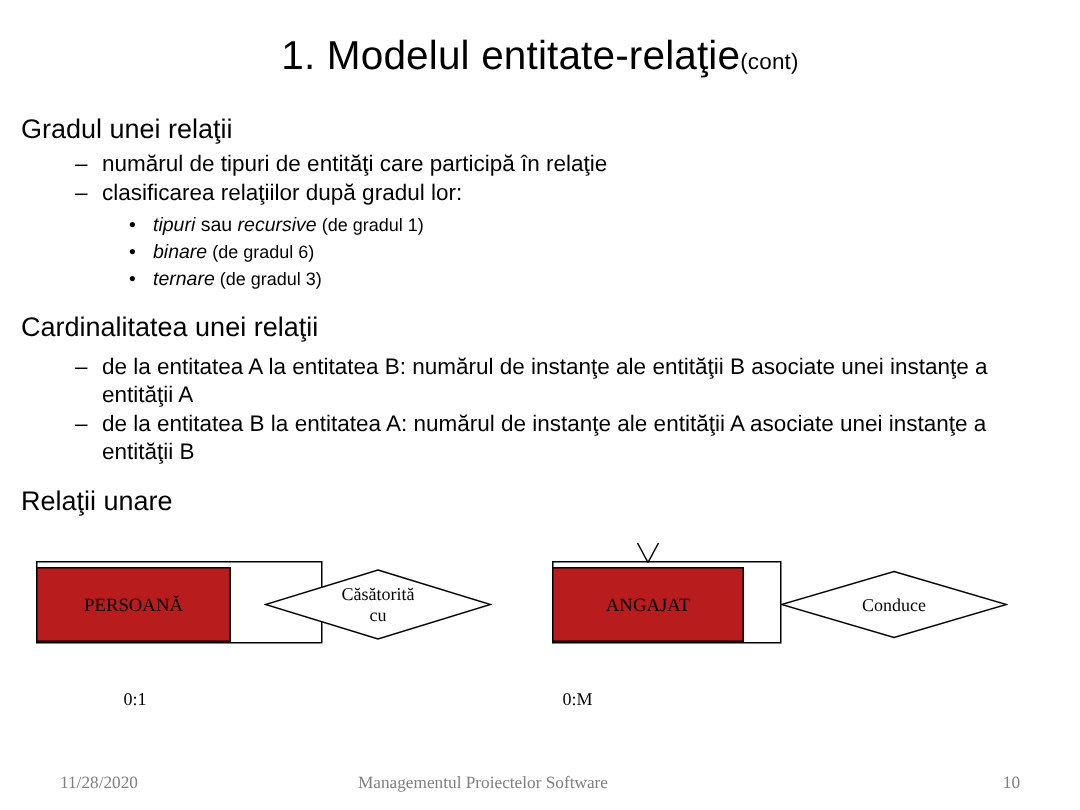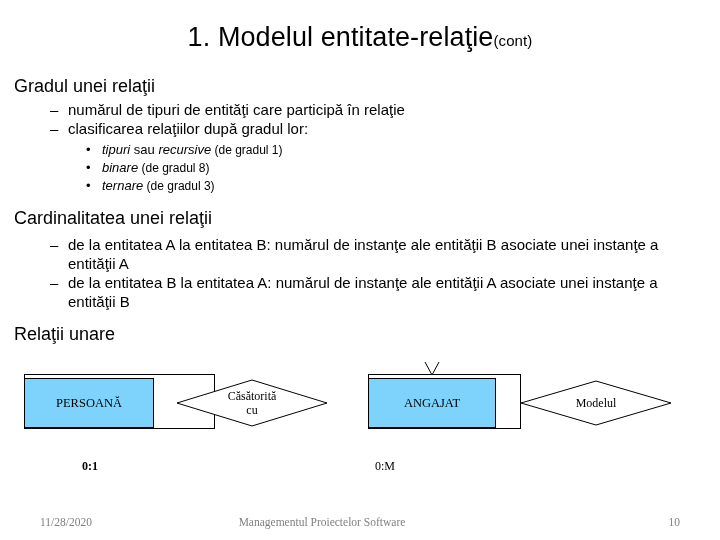--- a/index.html
+++ b/index.html
@@ -82,21 +82,21 @@
   .diagram {
     position: absolute;
     left: 0;
     top: 352px;
     width: 720px;
     height: 130px;
   }
   .rect {
     position: absolute;
     border: 1px solid #000000;
-    background: #7dd3fc;
+    background: #b91c1c;
     display: flex;
     align-items: center;
     justify-content: center;
     font-family: "Liberation Serif", serif;
     font-size: 12.5px;
     text-align: center;
     box-sizing: border-box;
   }
   .diamond-wrap {
     position: absolute;
@@ -163,21 +163,21 @@
       <span class="dash">–</span>
       <span class="txt">clasificarea relaţiilor după gradul lor:</span>
     </div>
     <div class="sp-tiny"></div>
     <div class="lvl3">
       <span class="bullet">•</span>
       <span class="txt"><span class="ital">tipuri</span><span> sau </span><span class="ital">recursive</span><span class="small12"> (de gradul 1)</span></span>
     </div>
     <div class="lvl3">
       <span class="bullet">•</span>
-      <span class="txt"><span class="ital">binare</span><span class="small12"> (de gradul 8)</span></span>
+      <span class="txt"><span class="ital">binare</span><span class="small12"> (de gradul 6)</span></span>
     </div>
     <div class="lvl3">
       <span class="bullet">•</span>
       <span class="txt"><span class="ital">ternare</span><span class="small12"> (de gradul 3)</span></span>
     </div>
 
     <div class="sp-med"></div>
 
     <div class="lvl1">Cardinalitatea unei relaţii</div>
     <div class="sp-tiny"></div>
@@ -212,40 +212,40 @@
 
     <div class="diamond-wrap" style="left:176px; top:27px; width:152px; height:48px;">
       <svg width="152" height="48" viewBox="0 0 152 48">
         <polygon points="76,1 151,24 76,47 1,24" fill="#ffffff" stroke="#000000" stroke-width="1"></polygon>
       </svg>
       <div class="diamond-label">
         <span><span>Căsătorită</span><br><span>cu</span></span>
       </div>
     </div>
 
-    <div class="card-lbl" style="left:60px; top:107px; width:60px;font-weight:bold;">0:1</div>
+    <div class="card-lbl" style="left:60px; top:107px; width:60px;">0:1</div>
 
     <div class="conn" style="left:368px; top:22px; width:128px; height:1px;"></div>
     <div class="conn" style="left:368px; top:22px; width:1px; height:4px;"></div>
     <div class="conn" style="left:368px; top:76px; width:128px; height:1px;"></div>
 
     <div class="rect" style="left:368px; top:26px; width:128px; height:50px;">
       <span>ANGAJAT</span>
     </div>
 
     <div class="conn" style="left:496px; top:22px; width:24px; height:1px;"></div>
     <div class="conn" style="left:496px; top:76px; width:24px; height:1px;"></div>
     <div class="conn" style="left:520px; top:22px; width:1px; height:29px;"></div>
     <div class="conn" style="left:520px; top:51px; width:1px; height:26px;"></div>
 
     <div class="diamond-wrap" style="left:520px; top:28px; width:152px; height:46px;">
       <svg width="152" height="46" viewBox="0 0 152 46">
         <polygon points="76,1 151,23 76,45 1,23" fill="#ffffff" stroke="#000000" stroke-width="1"></polygon>
       </svg>
-      <div class="diamond-label">Modelul</div>
+      <div class="diamond-label">Conduce</div>
     </div>
 
     <svg style="position:absolute; left:422px; top:10px;" width="20" height="14" viewBox="0 0 20 14">
       <path d="M10,13 L3,0 M10,13 L17,0" stroke="#000000" stroke-width="1" fill="none"></path>
     </svg>
 
     <div class="card-lbl" style="left:345px; top:107px; width:80px;">0:M</div>
   </div>
 
   <div class="footer-date">11/28/2020</div>

